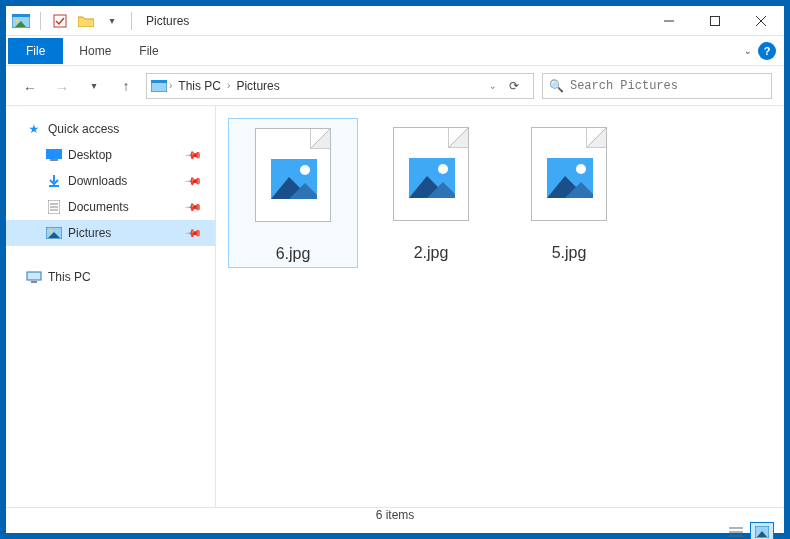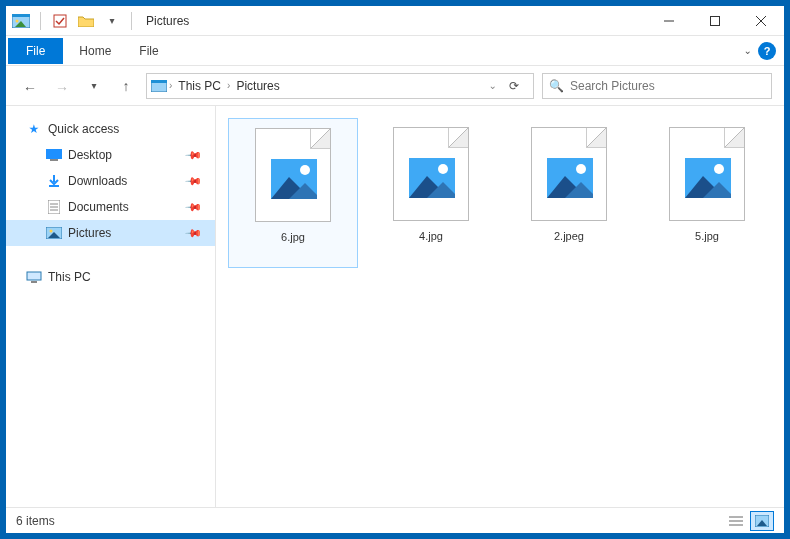--- a/index.html
+++ b/index.html
@@ -32,28 +32,28 @@
 .side-item.selected { background: #cce8ff; }
 .side-icon { width: 16px; height: 16px; display: flex; align-items: center; justify-content: center; }
 .pin { margin-left: auto; margin-right: 14px; color: #888; font-size: 11px; transform: rotate(45deg); }
 .files { flex: 1; padding: 12px; display: flex; flex-wrap: wrap; align-content: flex-start; gap: 8px; }
 .file-item { width: 130px; height: 150px; display: flex; flex-direction: column; align-items: center; justify-content: flex-start; padding-top: 6px; }
 .file-item.selected { border: 1px solid #99d1ff; background: #e5f3ff66; }
 .file-thumb { width: 90px; height: 100px; position: relative; display: flex; align-items: center; justify-content: center; }
 .file-page { width: 76px; height: 94px; background: #fff; border: 1px solid #bbb; position: relative; }
 .page-fold { position: absolute; top: 0; right: 0; width: 20px; height: 20px; background: linear-gradient(135deg, #fff 0%, #fff 48%, #bbb 50%, #eee 52%); border-left: 1px solid #ccc; border-bottom: 1px solid #ccc; }
 .img-icon { position: absolute; width: 46px; height: 40px; left: 15px; top: 30px; }
-.file-name { font-size: 11px; color: #333; margin-top: 6px; }
-.statusbar { height: 26px; border-top: 1px solid #e5e5e5; display: flex; align-items: center; padding: 0 10px; font-size: 12px; color: #444; }
+.file-name { font-size: 16px; color: #333; margin-top: 20px; }
+.statusbar { height: 26px; border-top: 1px solid #e5e5e5; display: flex; align-items: center; padding: 0 10px; font-size: 12px; color: #444; flex-direction: column; }
 .view-toggles { margin-left: auto; display: flex; gap: 2px; }
 .view-toggle { width: 24px; height: 20px; display: flex; align-items: center; justify-content: center; border: 1px solid transparent; }
 .view-toggle.active { border: 1px solid #0078d7; background: #cce8ff; }
 .sep-v { width: 1px; height: 18px; background: #ccc; margin: 0 4px; }
 .chev { font-size: 10px; color: #555; }
-input.search-inp { border: none; outline: none; flex: 1; font-size: 12px; color: #333; }
+input.search-inp { border: none; outline: none; flex: 1; font-size: 12px; color: #333; font-family: Liberation Mono, monospace; }
 </style>
 </head>
 <body>
 
 <div class="window">
 
   <div class="titlebar">
     <div class="titlebar-icons">
       <span class="qat-icon">
           <svg width="18" height="14">
@@ -219,48 +219,34 @@
             <div class="file-page">
               <div class="page-fold"></div>
               <div class="img-icon"><svg width="46" height="40">
                   <rect x="0" y="0" width="46" height="40" fill="#3fa9f5"></rect>
                   <circle cx="34" cy="11" r="5" fill="#fff"></circle>
                   <polygon points="0,40 18,18 32,32 32,40" fill="#1b4f8a"></polygon>
                   <polygon points="18,40 34,24 46,36 46,40" fill="#2e74b5"></polygon>
                 </svg></div>
             </div>
           </div>
-          <div class="file-name">4.jpg</div>
+          <div class="file-name">2.jpg</div>
         </div>
         <div class="file-item">
           <div class="file-thumb">
             <div class="file-page">
               <div class="page-fold"></div>
               <div class="img-icon"><svg width="46" height="40">
                   <rect x="0" y="0" width="46" height="40" fill="#3fa9f5"></rect>
                   <circle cx="34" cy="11" r="5" fill="#fff"></circle>
                   <polygon points="0,40 18,18 32,32 32,40" fill="#1b4f8a"></polygon>
                   <polygon points="18,40 34,24 46,36 46,40" fill="#2e74b5"></polygon>
                 </svg></div>
             </div>
           </div>
-          <div class="file-name">2.jpeg</div>
-        </div>
-        <div class="file-item">
-          <div class="file-thumb">
-            <div class="file-page">
-              <div class="page-fold"></div>
-              <div class="img-icon"><svg width="46" height="40">
-                  <rect x="0" y="0" width="46" height="40" fill="#3fa9f5"></rect>
-                  <circle cx="34" cy="11" r="5" fill="#fff"></circle>
-                  <polygon points="0,40 18,18 32,32 32,40" fill="#1b4f8a"></polygon>
-                  <polygon points="18,40 34,24 46,36 46,40" fill="#2e74b5"></polygon>
-                </svg></div>
-            </div>
-          </div>
           <div class="file-name">5.jpg</div>
         </div>
       </div>
   </div>
 
   <div class="statusbar">
     <span>6 items</span>
     <div class="view-toggles">
       <div class="view-toggle">
           <svg width="14" height="12">

